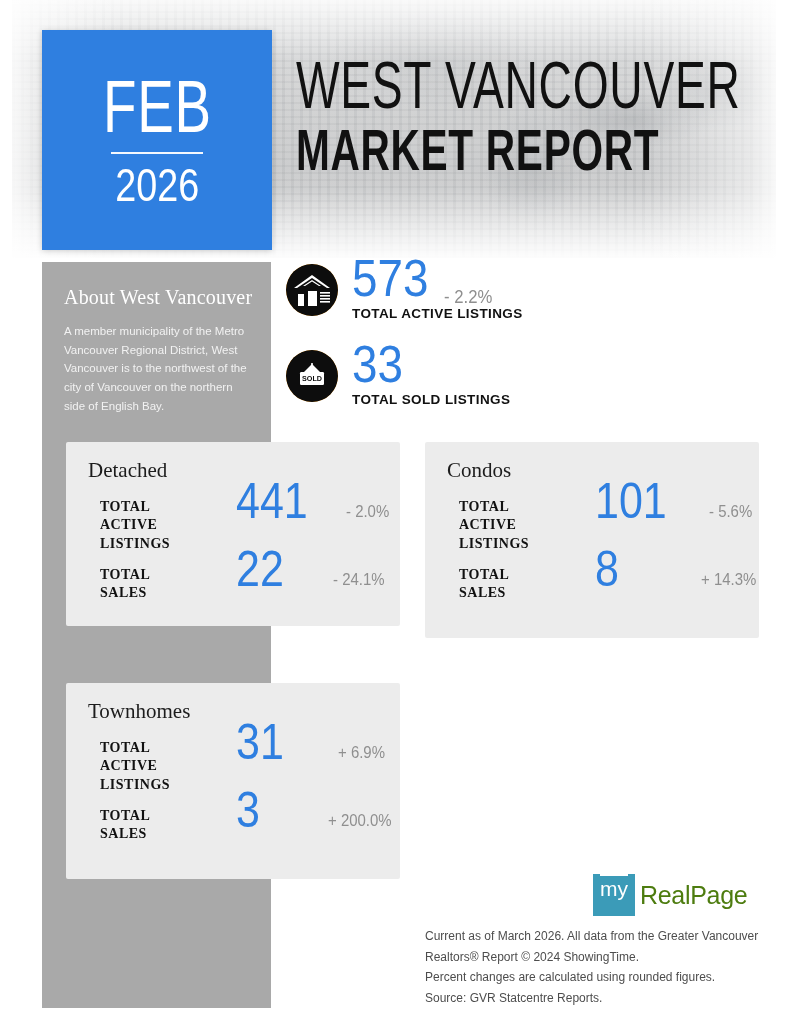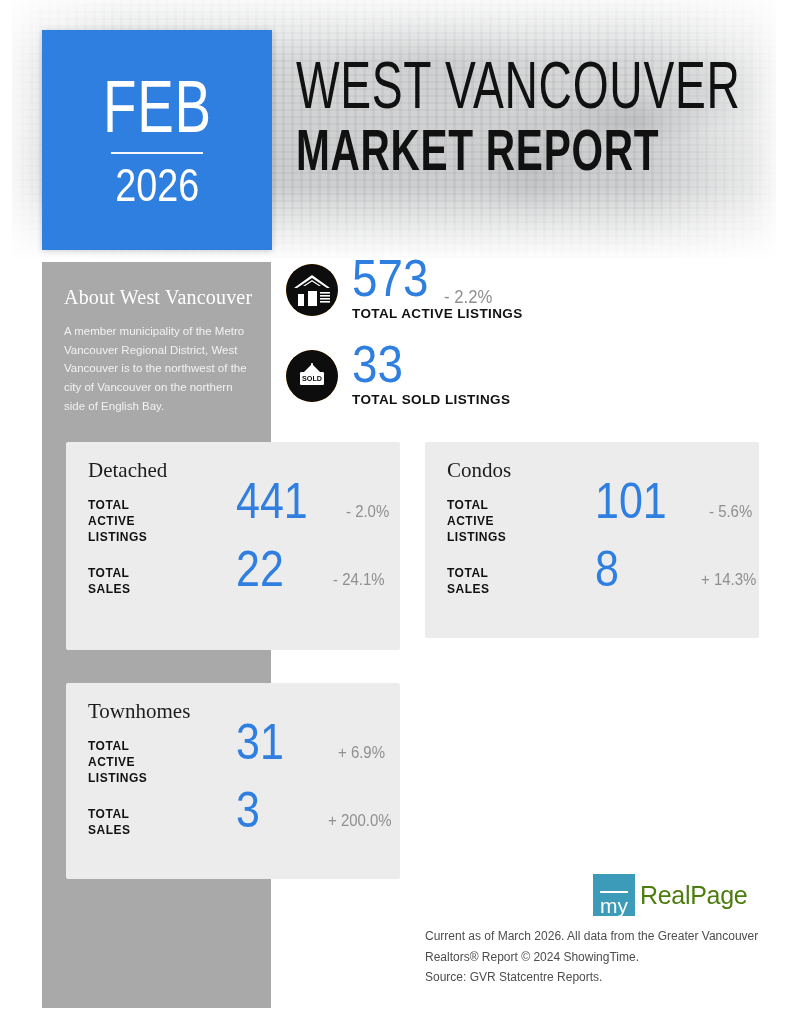--- a/index.html
+++ b/index.html
@@ -165,44 +165,45 @@
   }
   #stat-pct-0 { left: 158px; top: 28px; }
   #stat-pct-1 { left: 150px; top: 112px; }
 
   
   .card {
     position: absolute;
     background: #ececec;
     border-radius: 2px;
   }
-  #card-detached  { left: 66px;  top: 442px; width: 334px; height: 208px; }
+  #card-detached  { left: 66px;  top: 442px; width: 334px; height: 184px; }
   #card-condos    { left: 425px; top: 442px; width: 334px; height: 196px; }
   #card-townhomes { left: 66px;  top: 683px; width: 334px; height: 196px; }
 
   .card-title {
     position: absolute;
     left: 22px; top: 16px;
     color: #1c1c1c;
     font-size: 21px;
     font-family: "Liberation Serif", serif;
     font-weight: 400;
   }
   .metric { position: absolute; left: 22px; }
   .metric-0 { top: 50px; }
   .metric-1 { top: 118px; }
   .metric-label {
     position: absolute;
-    left: 0; top: 6px;
+    left: 12px; top: 6px;
     color: #111111;
-    font-size: 12px;
+    font-size: 14px;
     font-weight: 700;
     letter-spacing: .5px;
     line-height: 1.32;
     white-space: pre-line;
+    font-family: Liberation Serif, serif;
   }
   .metric-number {
     position: absolute;
     left: 148px; top: -16px;
     color: #2f7fe0;
     font-size: 50px;
     line-height: 1;
     font-weight: 400;
     transform: scaleX(.86);
     transform-origin: left center;
@@ -235,21 +236,21 @@
     font-size: 11.5px;
     font-weight: 700;
     line-height: 1.28;
     letter-spacing: .3px;
   }
   .mrp-logo { position: absolute; left: 168px; top: 6px; display: flex; align-items: center; }
   .mrp-mark {
     position: relative;
     width: 42px; height: 42px;
     background: #3b9bb8;
-    display: flex; align-items: flex-end; justify-content: center;
+    display: flex; align-items: flex-start; justify-content: center;
   }
   .mrp-my {
     color: #ffffff;
     font-size: 21px;
     font-weight: 400;
     line-height: 1;
     border-top: 2px solid #ffffff;
     padding-top: 2px;
   }
   .mrp-word {
@@ -394,15 +395,16 @@
         <span class="mrp-my">my</span>
       </div>
       <div class="mrp-word">RealPage</div>
     </div>
 
   </div>
 
   <div class="footnote">
     <div>Current as of March 2026. All data from the Greater Vancouver
 Realtors® Report © 2024 ShowingTime.</div>
+    <div>Percent changes are calculated using rounded figures.</div>
     <div>Source: GVR Statcentre Reports.</div>
   </div>
 </div>
 
 </body></html>

